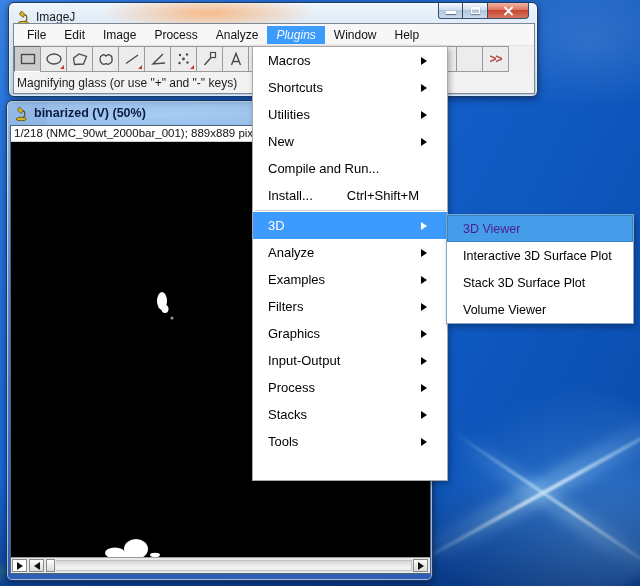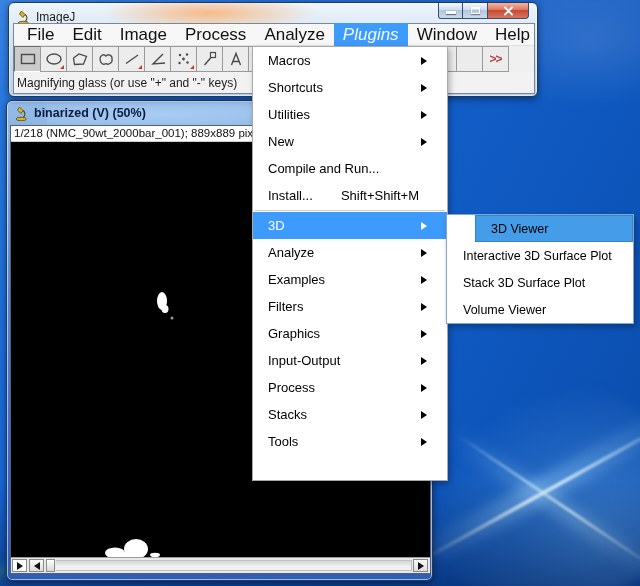--- a/index.html
+++ b/index.html
@@ -53,21 +53,21 @@
     background:linear-gradient(180deg,#f3b5a5 0%,#e0775f 45%,#c74a33 50%,#d9775e 100%); }
   .glyph-min { width:10px; height:3px; background:#fff; box-shadow:0 1px 1px rgba(40,60,90,.7); margin-top:4px; }
   .glyph-max { width:9px; height:7px; border:1px solid #fff; border-top-width:2px; box-shadow:0 1px 1px rgba(40,60,90,.5); }
 
   .client { position:absolute; left:4px; top:20px; width:522px; height:71px;
     background:#f2f2f2; border:1px solid #7d8794; }
 
   
   .menubar { height:22px; background:#f7f7f7; display:flex; align-items:center; padding-left:4px;
     border-bottom:1px solid #e2e2e2; }
-  .menubar-item { font-size:17px; color:#111; padding:2px 9px; cursor:default; }
+  .menubar-item { font-size:12px; color:#111; padding:2px 9px; cursor:default; }
   .menubar-item.active { background:#3d9bfd; color:#f2f9ff;font-style:italic; }
 
   
   .toolbar { height:26px; display:flex; background:#f0f0f0; }
   .tool-btn { width:27px; height:26px; flex:0 0 27px; background:#ececec; border:1px solid #9a9a9a; margin-left:-1px;
     display:flex; align-items:center; justify-content:center; position:relative; }
   .tool-btn:first-child { margin-left:0; }
   .tool-btn.selected { background:#cbcbcb; border-color:#6e6e6e #ffffff #ffffff #6e6e6e; }
   .tool-btn svg { display:block; }
   .red-corner { position:absolute; right:2px; bottom:2px; width:0; height:0;
@@ -104,21 +104,21 @@
   .menu-row.highlight { background:#3d9bfd; color:#fff;gap:36px; }
   .menu-row.highlight .arrow { border-left-color:#fff; }
   .menu-sep { height:3px; display:flex; align-items:center; padding:0 2px; }
   .menu-sep::before { content:""; width:100%; height:1px; background:#cfcfcf; box-shadow:0 1px 0 #fff; }
   .shortcut { margin-left:auto; padding-right:8px; font-size:13px; color:#000; }
 
   .submenu-popup { position:absolute; left:446px; top:214px; width:188px; height:110px; background:#fff;
     border:1px solid #86a4c6; box-shadow:2px 3px 6px rgba(0,0,0,.28); z-index:60; }
   .submenu-row { height:27px; display:flex; align-items:center; padding-left:16px;
     font-size:12.5px; color:#000; cursor:default; }
-  .submenu-row.highlight { background:#459ce8; color:#000000; box-shadow:inset 0 0 0 1px #2f86c9;margin-left:28px; }
+  .submenu-row.highlight { background:#459ce8; color:#4c1d95; box-shadow:inset 0 0 0 1px #2f86c9; }
 
   
   .app-icon { width:13px; height:15px; position:relative; flex:0 0 13px; }
 </style>
 </head>
 <body>
 
 <div class="wp wp-topright"></div>
 <div class="wp wp-corner-glow"></div>
 <div class="wp wp-streak-a2"></div>
@@ -293,21 +293,21 @@
   </div>
   <div class="menu-row">
     <span>New</span>
     <span class="arrow"></span>
   </div>
   <div class="menu-row">
     <span>Compile and Run...</span>
   </div>
   <div class="menu-row">
     <span>Install...</span>
-    <span class="shortcut">Shift+Shift+M</span>
+    <span class="shortcut">Ctrl+Shift+M</span>
   </div>
   <div class="menu-sep"></div>
   <div class="menu-row highlight">
     <span>3D</span>
     <span class="arrow"></span>
   </div>
   <div class="menu-row">
     <span>Analyze</span>
     <span class="arrow"></span>
   </div>

